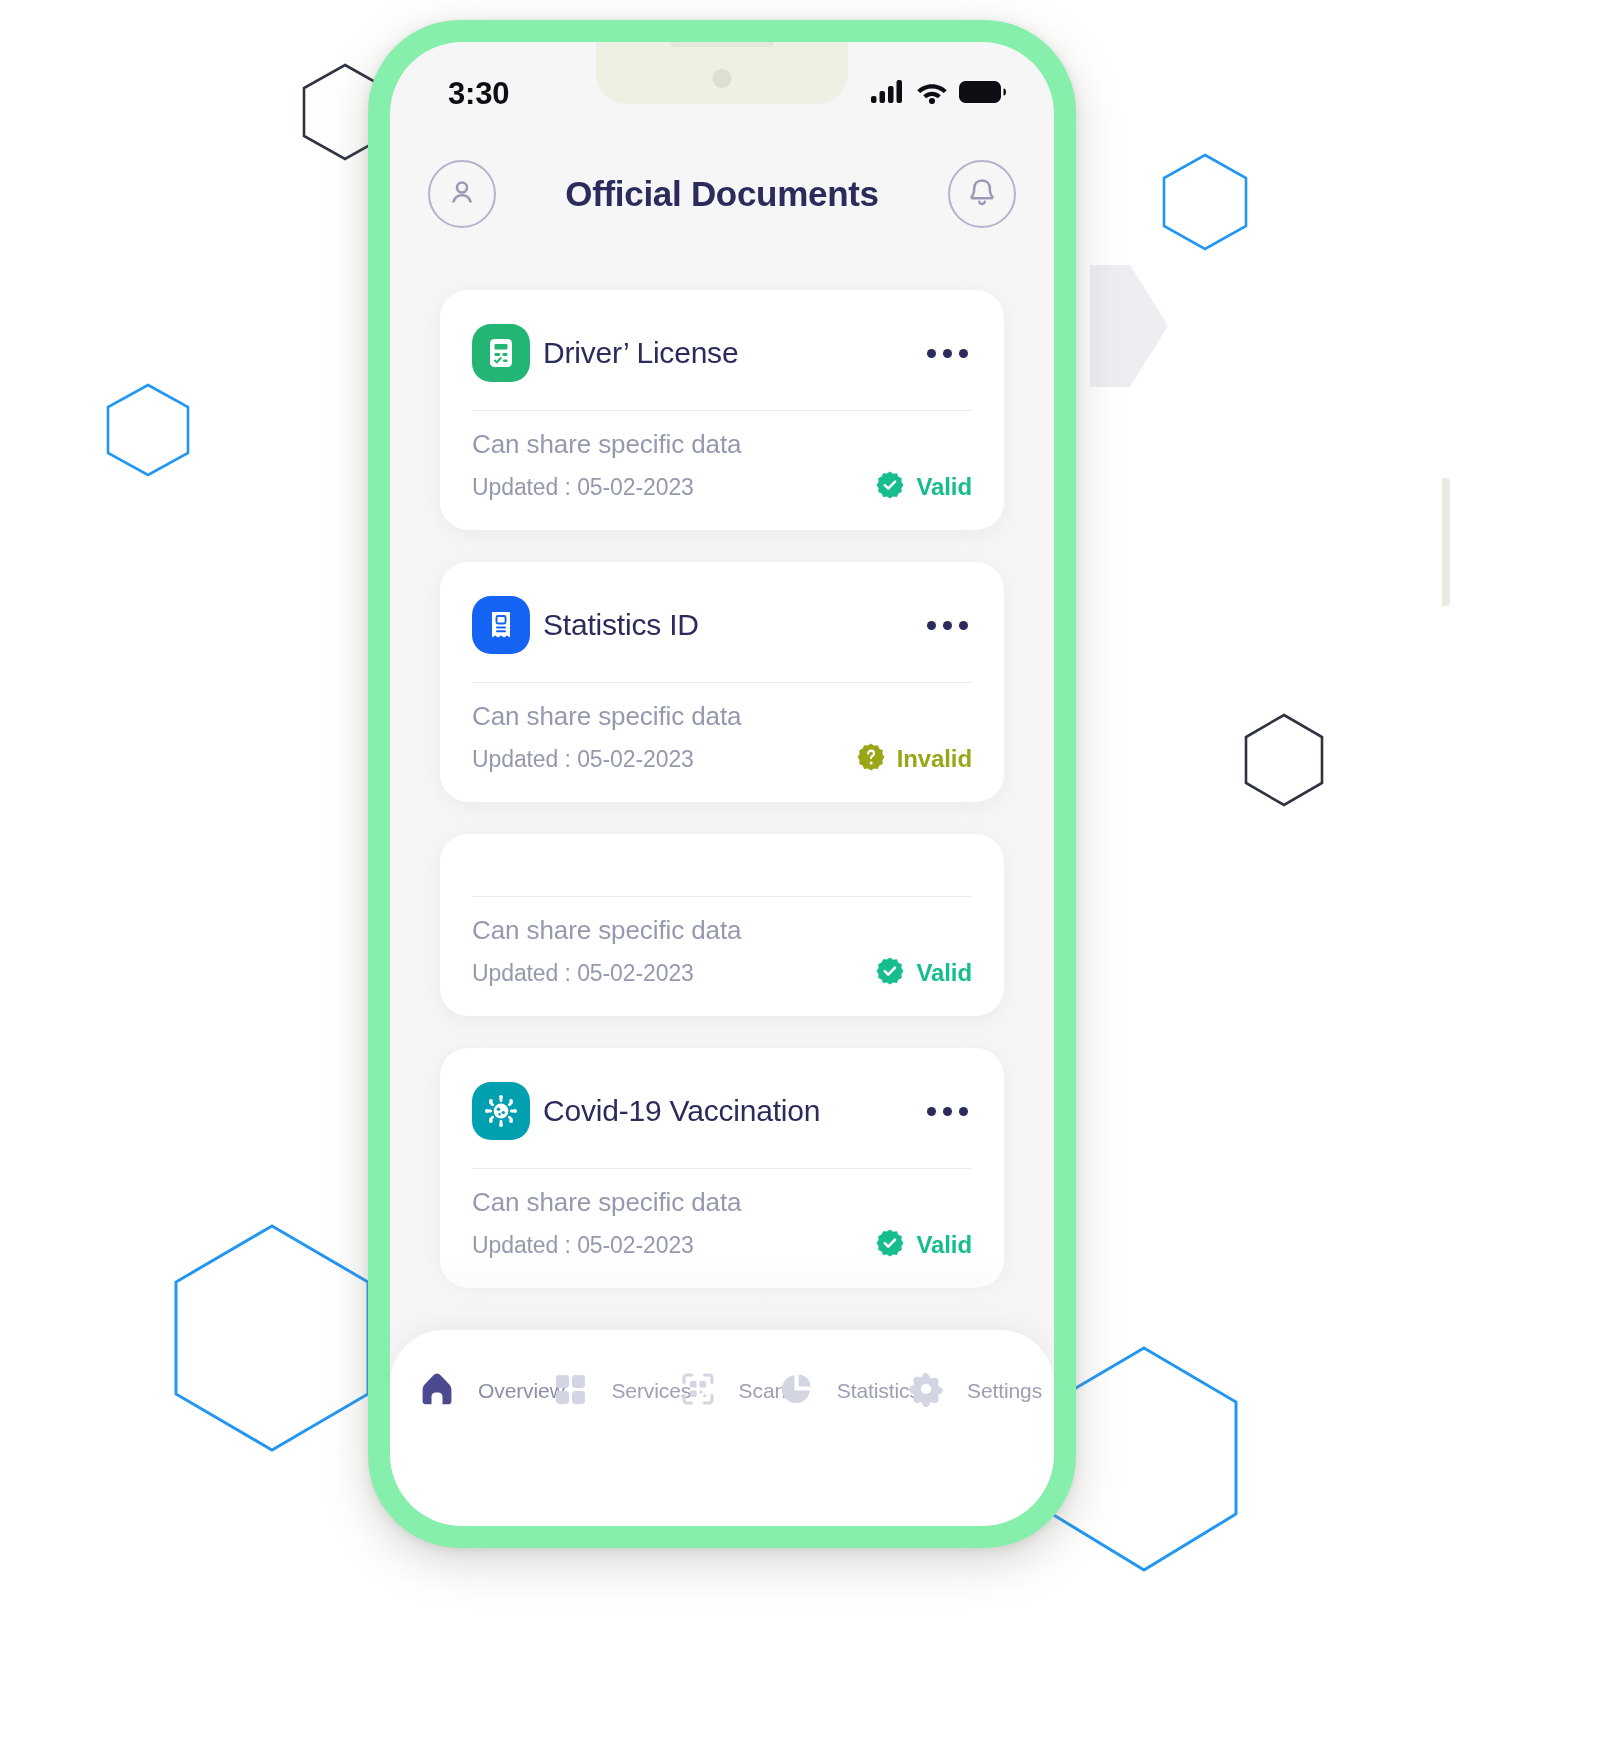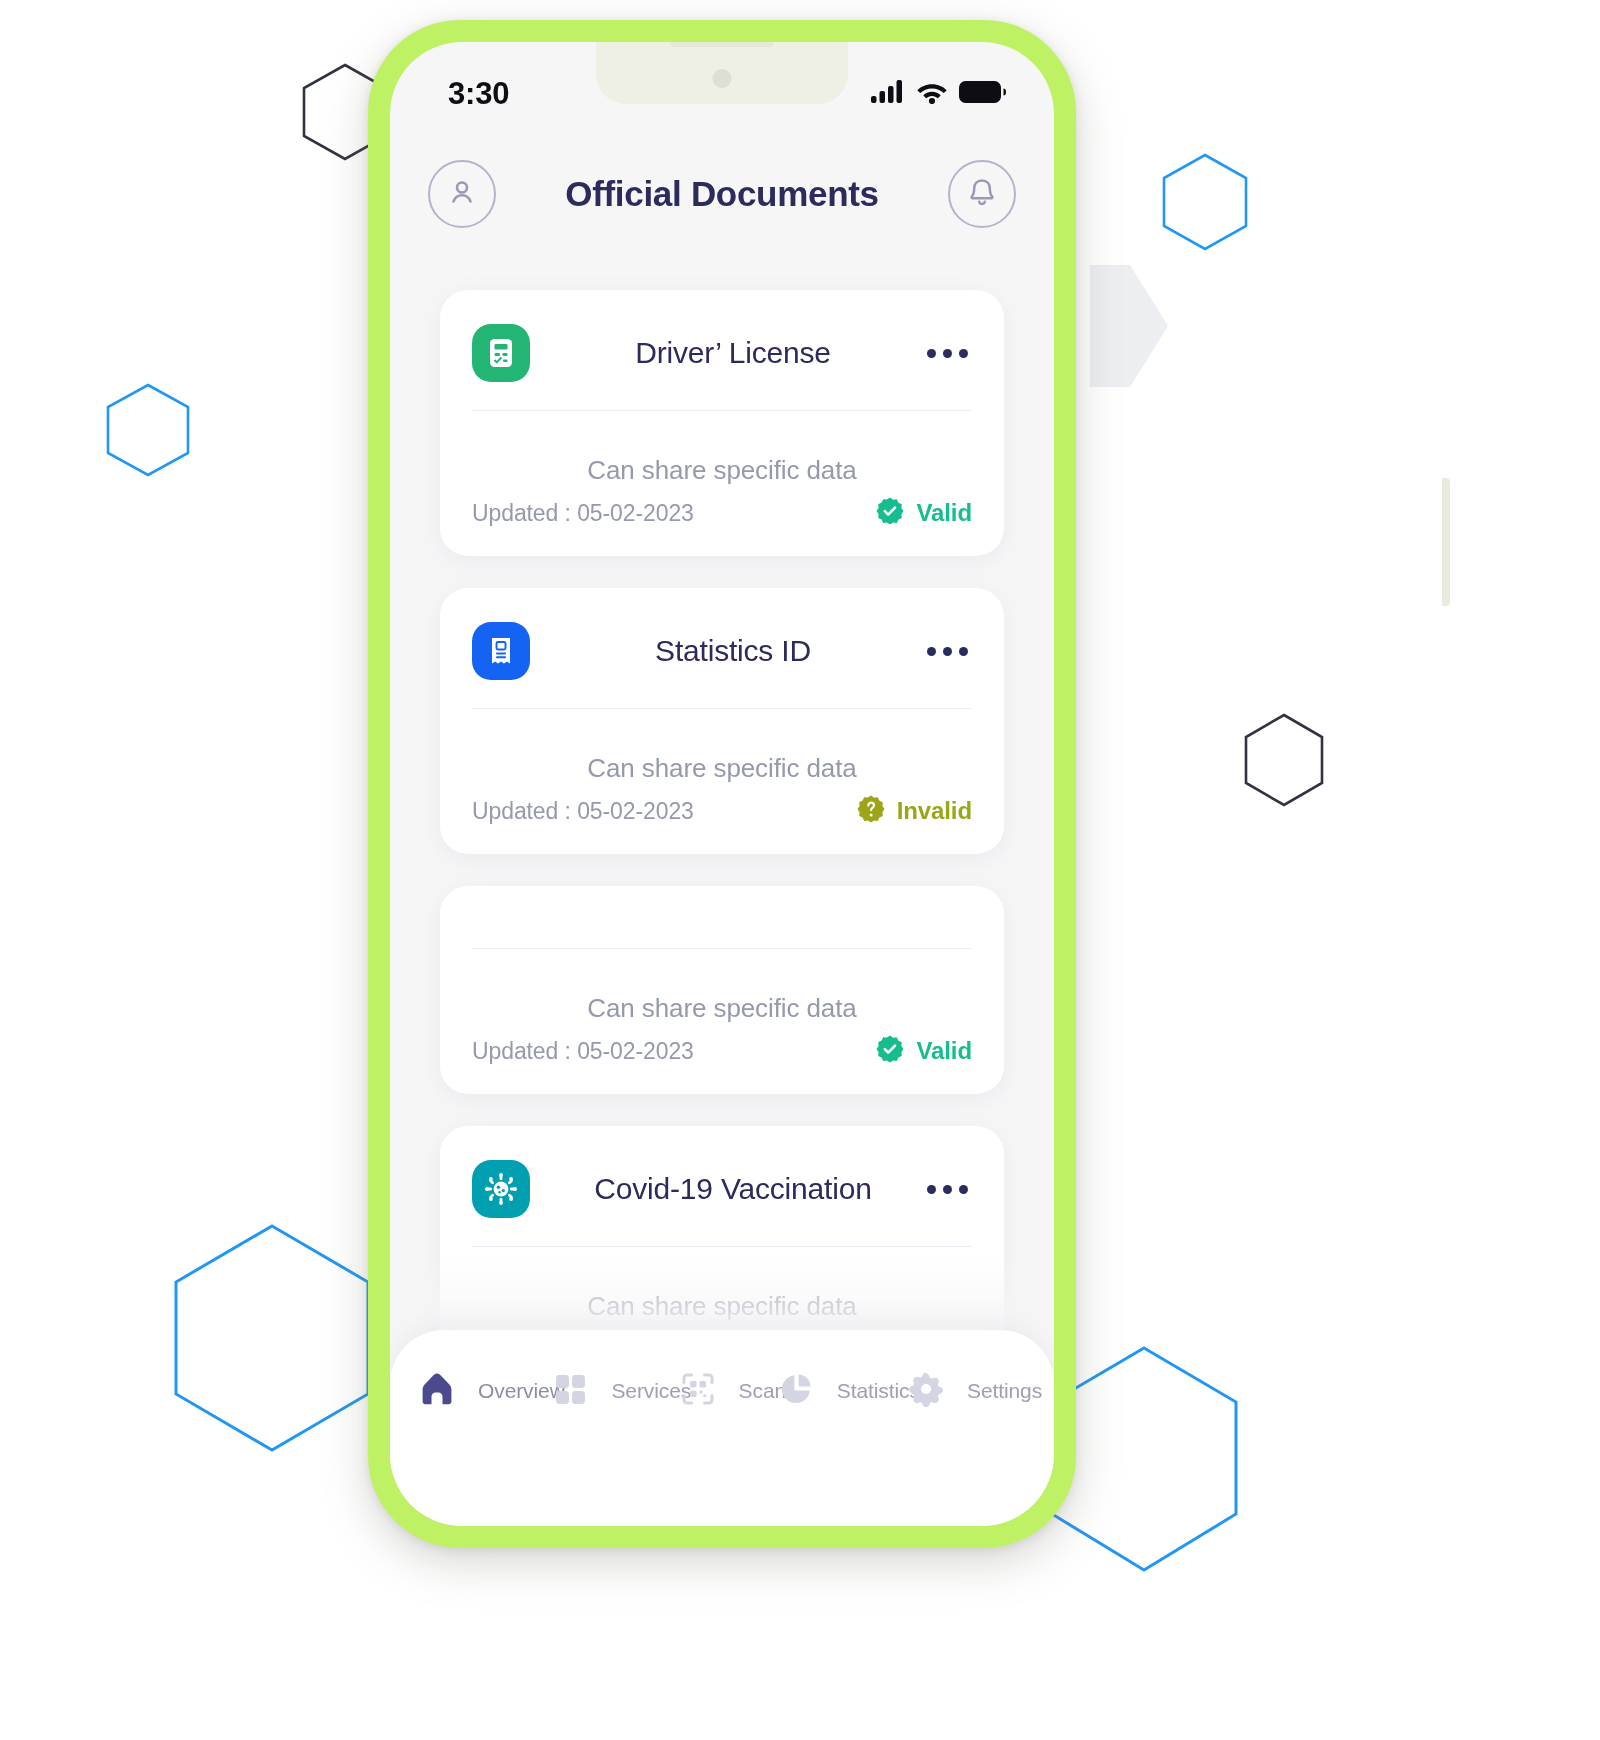--- a/index.html
+++ b/index.html
@@ -14,24 +14,23 @@
   
   .hex { position: absolute; }
   .hex svg { display: block; }
 
   .grey-arrow { position: absolute; left: 1090px; top: 265px; }
 
   
   #phone {
     position: absolute; left: 368px; top: 20px;
     width: 708px; height: 1528px;
-    background: #bef264;
+    background: #86efac;
     border-radius: 92px;
     box-shadow: 0 14px 46px rgba(120,124,110,.30), 0 2px 10px rgba(120,124,110,.18);
-    text-align: center;
   }
   #phone-inner {
     position: absolute; left: 22px; top: 22px;
     width: 664px; height: 1484px;
     background: #f6f6f7;
     border-radius: 72px;
     overflow: hidden;
   }
   
   #notch {
@@ -103,21 +102,21 @@
   .doc-title {
     margin-left: 13px; font-size: 30px; font-weight: 400;
     color: #2b2b5c; letter-spacing: -.2px; flex: 1;
   }
   .dots { display: flex; gap: 7px; padding: 10px 4px; cursor: pointer; }
   .dots i { width: 9px; height: 9px; border-radius: 50%; background: #2b2b5c; display: block; }
   .card-divider {
     height: 1px; background: #eceaf2; margin: 28px 0 0 0;
   }
   .card-sub {
-    font-size: 26px; color: #9599ad; margin-top: 44px; letter-spacing: -.1px;
+    font-size: 26px; color: #9599ad; margin-top: 18px; letter-spacing: -.1px;
   }
   .card-foot {
     display: flex; align-items: center; justify-content: space-between;
     margin-top: 10px;
   }
   .card-updated { font-size: 23px; color: #9599ad; letter-spacing: -.1px; }
   .status-wrap { display: flex; align-items: center; gap: 11px; }
   .status-text { font-size: 24px; font-weight: 700; letter-spacing: -.1px; }
 
   

